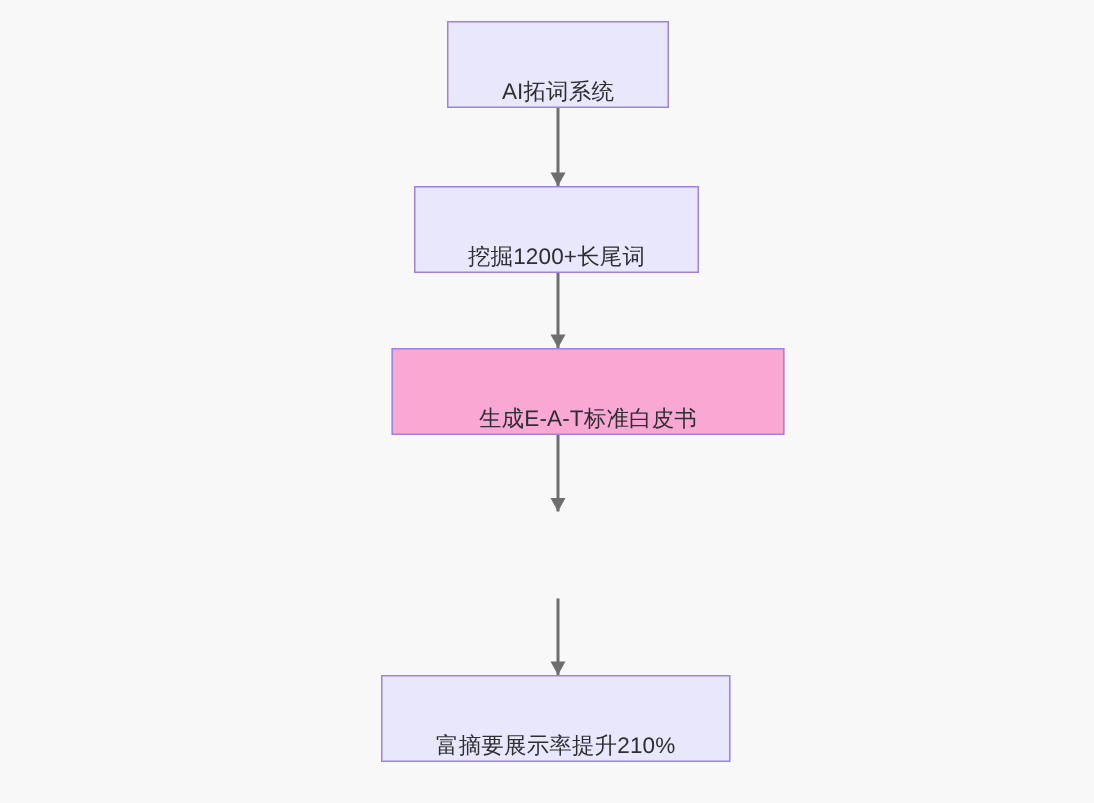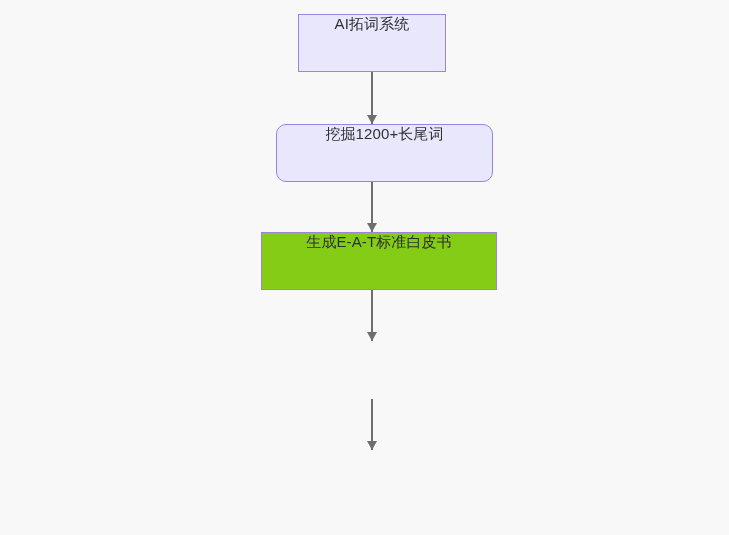--- a/index.html
+++ b/index.html
@@ -17,21 +17,21 @@
     position: relative;
     width: 729px;
     height: 535px;
   }
   .node {
     position: absolute;
     box-sizing: border-box;
     background: #e9e7fb;
     border: 1.6px solid #9d82e0;
     display: flex;
-    align-items: flex-start;
+    align-items: flex-end;
     justify-content: center;
     color: #2f2f33;
     font-size: 15px;
     line-height: 1.2;
     letter-spacing: 0.1px;
     white-space: nowrap;
   }
   .node-label {
     display: block;
   }
@@ -71,19 +71,22 @@
       <div class="edge-line" style="height: 51px; background: rgb(110, 110, 110);"></div>
       <div class="edge-arrow" style="top: 42px; border-top-color: rgb(110, 110, 110);"></div>
     </div>
     <div class="edge" style="left: 371px; top: 399px; width: 2px; height: 51px;">
       <div class="edge-line" style="height: 51px; background: rgb(110, 110, 110);"></div>
       <div class="edge-arrow" style="top: 42px; border-top-color: rgb(110, 110, 110);"></div>
     </div>
     <div class="node" style="left: 298px; top: 14px; width: 148px; height: 58px; background: rgb(233, 231, 251); border-color: rgb(157, 130, 224); color: rgb(47, 47, 51);">
       <span class="node-label">AI拓词系统</span>
     </div>
-    <div class="node" style="left: 276px; top: 124px; width: 217px; height: 58px; background: rgb(233, 231, 251); border-color: rgb(157, 130, 224); color: rgb(47, 47, 51); border-radius: 10px;">
+    <div class="node" style="left: 276px; top: 124px; width: 190px; height: 58px; background: rgb(233, 231, 251); border-color: rgb(157, 130, 224); color: rgb(47, 47, 51);">
       <span class="node-label">挖掘1200+长尾词</span>
     </div>
-    <div class="node" style="left: 261px; top: 232px; width: 236px; height: 58px; background: #84cc16; border-color: rgb(157, 130, 224); color: rgb(47, 47, 51);">
+    <div class="node" style="left: 261px; top: 232px; width: 262px; height: 58px; background: #f9a8d4; border-color: rgb(157, 130, 224); color: rgb(47, 47, 51);">
       <span class="node-label">生成E-A-T标准白皮书</span>
+    </div>
+    <div class="node" style="left: 254px; top: 450px; width: 233px; height: 58px; background: rgb(233, 231, 251); border-color: rgb(157, 130, 224); color: rgb(47, 47, 51);">
+      <span class="node-label">富摘要展示率提升210%</span>
     </div>
   </div>
 
 </body></html>

